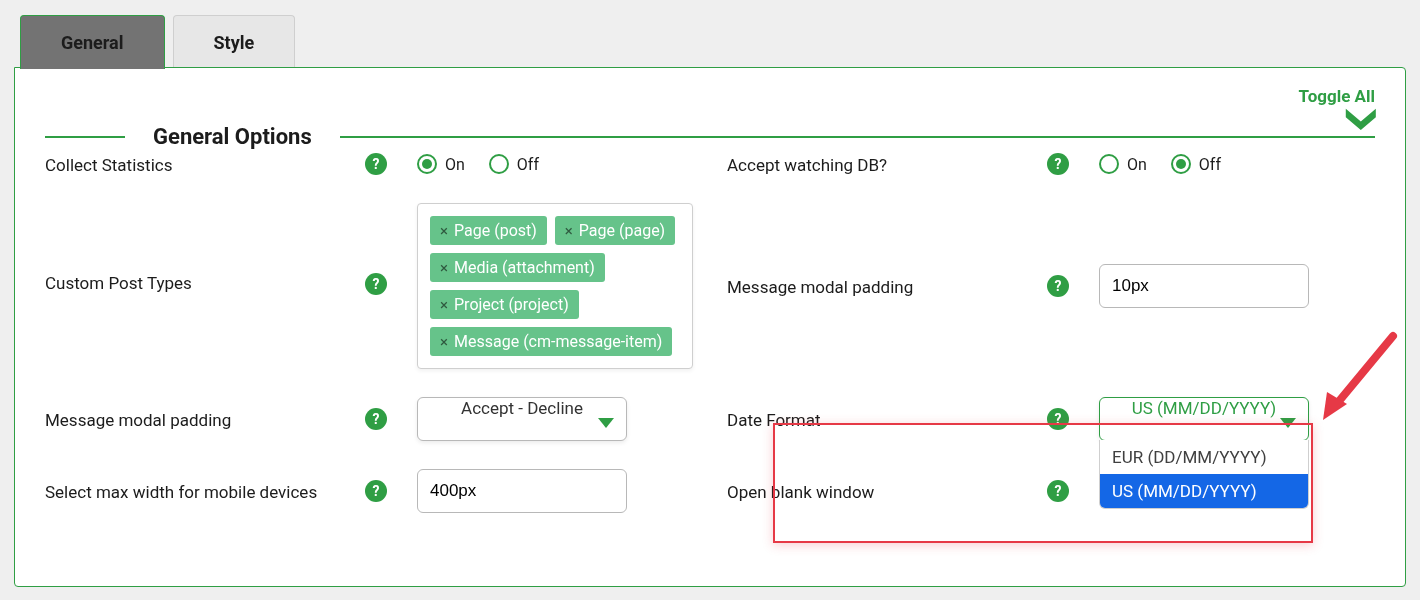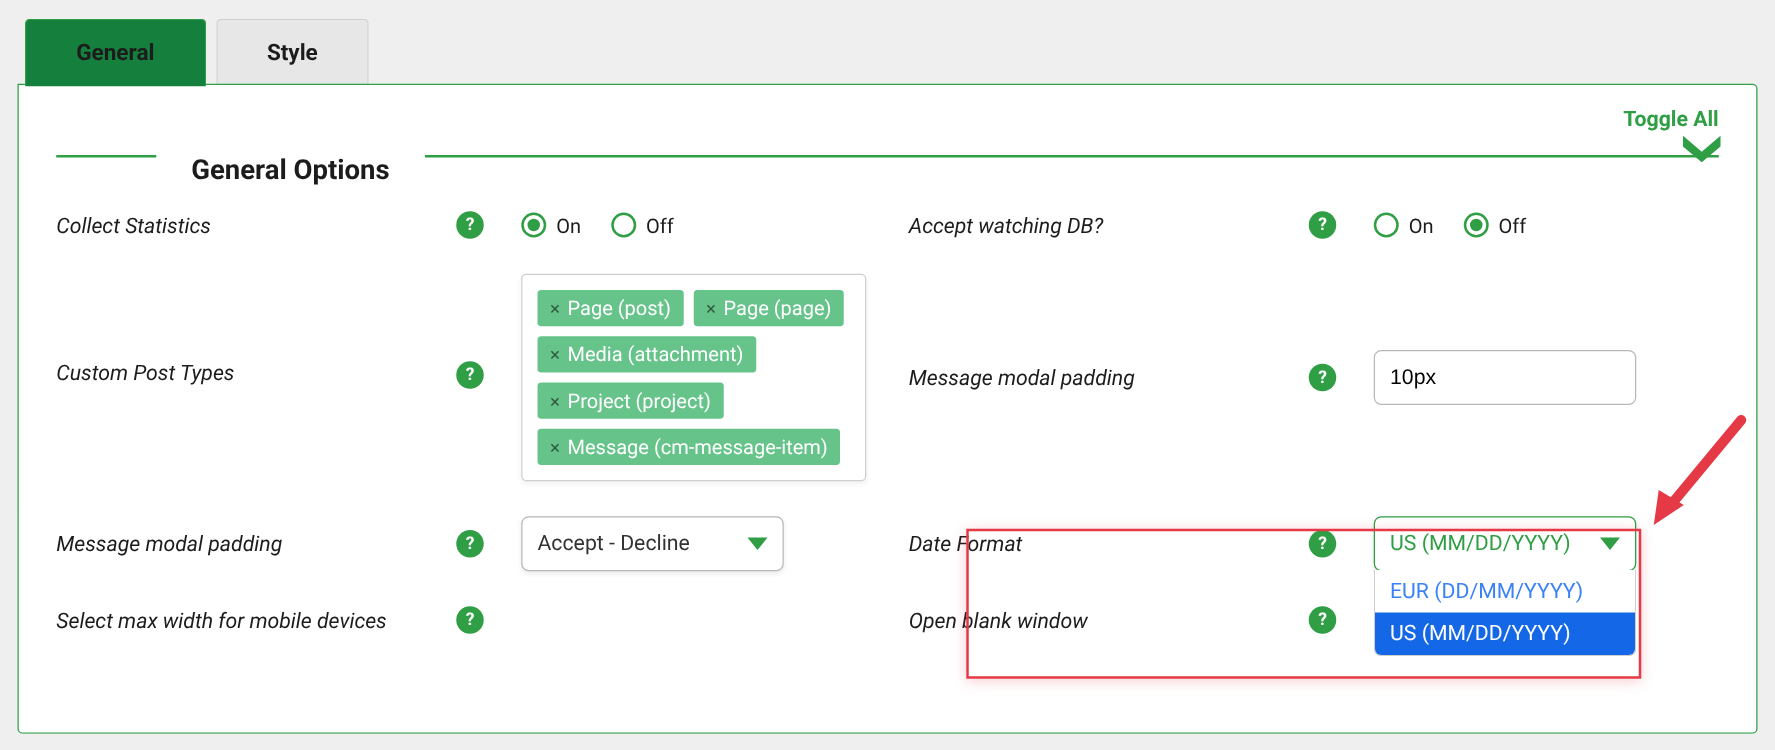--- a/index.html
+++ b/index.html
@@ -10,39 +10,39 @@
     color:#1c1c1c;
     width:1420px;
   }
   .wrap{padding:14px 14px 0 14px;}
   .tabs{display:flex;gap:8px;margin-left:6px;}
   .tab{
     border:1px solid #cfcfcf;border-bottom:none;background:#e7e7e7;
     padding:16px 40px;font-size:18px;font-weight:700;border-radius:4px 4px 0 0;
     position:relative;top:1px;cursor:pointer;
   }
-  .tab.active{background:#15803d;border-color:#2f9e44;z-index:2;}
+  .tab.active{background:#737373;border-color:#2f9e44;z-index:2;}
   .panel{
     border:1px solid #2f9e44;background:#fff;border-radius:0 4px 4px 4px;
     padding:26px 30px 40px 30px;position:relative;margin-top:-1px;min-height:520px;
   }
   .toggle-all{position:absolute;top:18px;right:30px;text-align:right;}
   .toggle-all-label{color:#2f9e44;font-weight:700;font-size:17px;margin-left:16px;}
   .toggle-all-chev{color:#2f9e44;font-size:30px;line-height:14px;margin-top:6px;}
 
-  .section-head{display:flex;align-items:flex-start;margin:30px 0 20px 0;}
+  .section-head{display:flex;align-items:center;margin:30px 0 4px 0;}
   .section-head .rule{flex:1;height:2px;background:#2f9e44;}
   .section-head .rule.left{max-width:80px;margin-right:28px;}
   .section-head .rule.right{margin-left:28px;}
   .section-head h2{margin:0;font-size:22px;font-weight:700;}
 
   .grid{display:grid;grid-template-columns:1fr 1fr;column-gap:34px;row-gap:28px;}
   .row{display:flex;align-items:flex-start;}
   .row.center{align-items:center;}
-  .label{width:320px;font-size:17px;padding-top:2px;font-style:italic;}
+  .label{width:320px;font-size:17px;padding-top:2px;}
   .help{
     width:22px;height:22px;border-radius:50%;background:#2f9e44;color:#fff;
     font-size:14px;font-weight:700;display:flex;align-items:center;justify-content:center;
     margin-right:30px;flex:0 0 22px;cursor:help;
   }
   .ctrl{flex:1;}
 
   .radios{display:flex;gap:24px;align-items:center;}
   .radio{display:inline-flex;align-items:center;gap:8px;cursor:pointer;font-size:16px;}
   .r-outer{width:20px;height:20px;border:2px solid #2f9e44;border-radius:50%;display:inline-flex;align-items:center;justify-content:center;}
@@ -59,30 +59,30 @@
   .tag .x{margin-right:6px;font-size:15px;cursor:pointer;color:rgba(0,0,0,0.55);}
 
   .textin{
     width:210px;height:44px;border:1px solid #b8b8b8;border-radius:6px;padding:0 12px;font-size:17px;
   }
   .textin.wide{width:210px;}
 
   .selectbox{
     position:relative;width:210px;height:44px;border:1px solid #2f9e44;border-radius:6px;
     background:#fff;display:flex;align-items:center;padding:0 12px;color:#2f9e44;font-size:17px;
-    box-shadow:0 2px 4px rgba(0,0,0,0.08);cursor:pointer;
+    box-shadow:0 2px 4px rgba(0,0,0,0.08);cursor:pointer;flex-direction:column;
   }
   .selectbox .tri{
     margin-left:auto;width:0;height:0;border-left:8px solid transparent;border-right:8px solid transparent;border-top:10px solid #2f9e44;
   }
   .selectbox.gray{border-color:#b8b8b8;color:#333;}
   .dropdown{
     position:absolute;left:-1px;right:-1px;top:42px;background:#fff;border:1px solid #cfcfcf;border-top:none;border-radius:0 0 6px 6px;overflow:hidden;z-index:5;
   }
-  .dropdown .opt{padding:7px 12px;font-size:17px;color:#3b82f6;cursor:pointer;}
+  .dropdown .opt{padding:7px 12px;font-size:17px;color:#404040;cursor:pointer;}
   .dropdown .opt.sel{background:#1467e6;color:#fff;}
 
   .hilite{
     position:absolute;border:2px solid #e63946;pointer-events:none;
     box-shadow:0 2px 10px rgba(230,57,70,0.25);
   }
   .arrow{position:absolute;pointer-events:none;}
   .arrow-line{stroke:#e63946;stroke-width:8;stroke-linecap:round;}
   .arrow-head{fill:#e63946;}
 </style>
@@ -198,20 +198,23 @@
                 <div class="opt">EUR (DD/MM/YYYY)</div>
                 <div class="opt sel">US (MM/DD/YYYY)</div>
               </div>
           </div>
         </div>
       </div>
 
       <div class="row center">
         <div class="label">Select max width for mobile devices</div>
         <div class="help">?</div>
+        <div class="ctrl">
+          <input class="textin wide" value="400px" style="">
+        </div>
       </div>
 
       <div class="row center">
         <div class="label">Open blank window</div>
         <div class="help">?</div>
         <div class="ctrl"></div>
       </div>
     </div>
 
     <div class="hilite" style="left:758px;top:355px;width:540px;height:120px;"></div>

